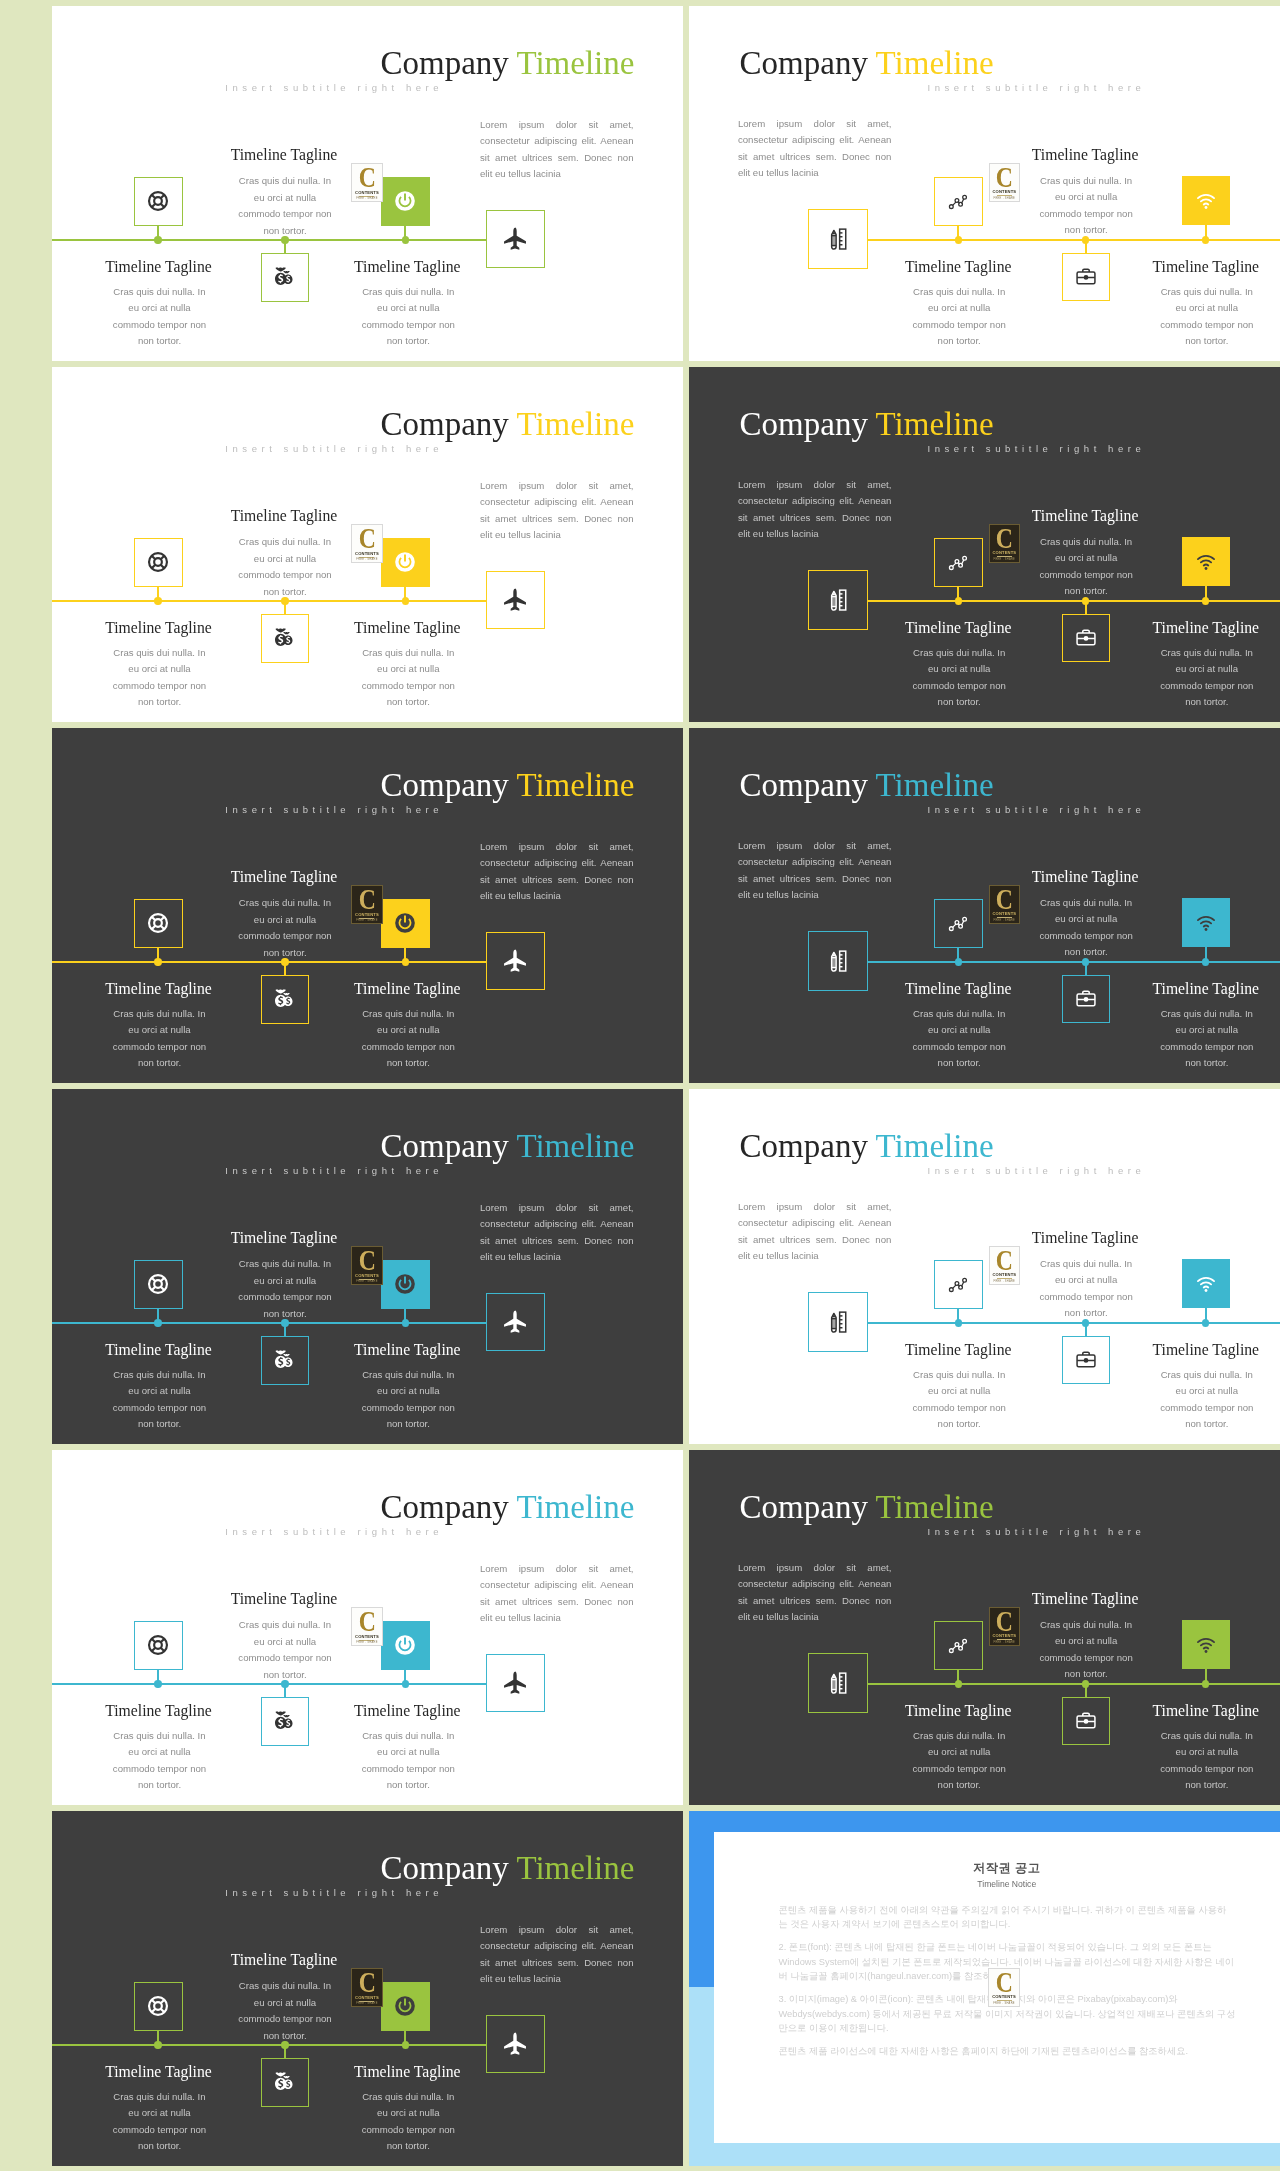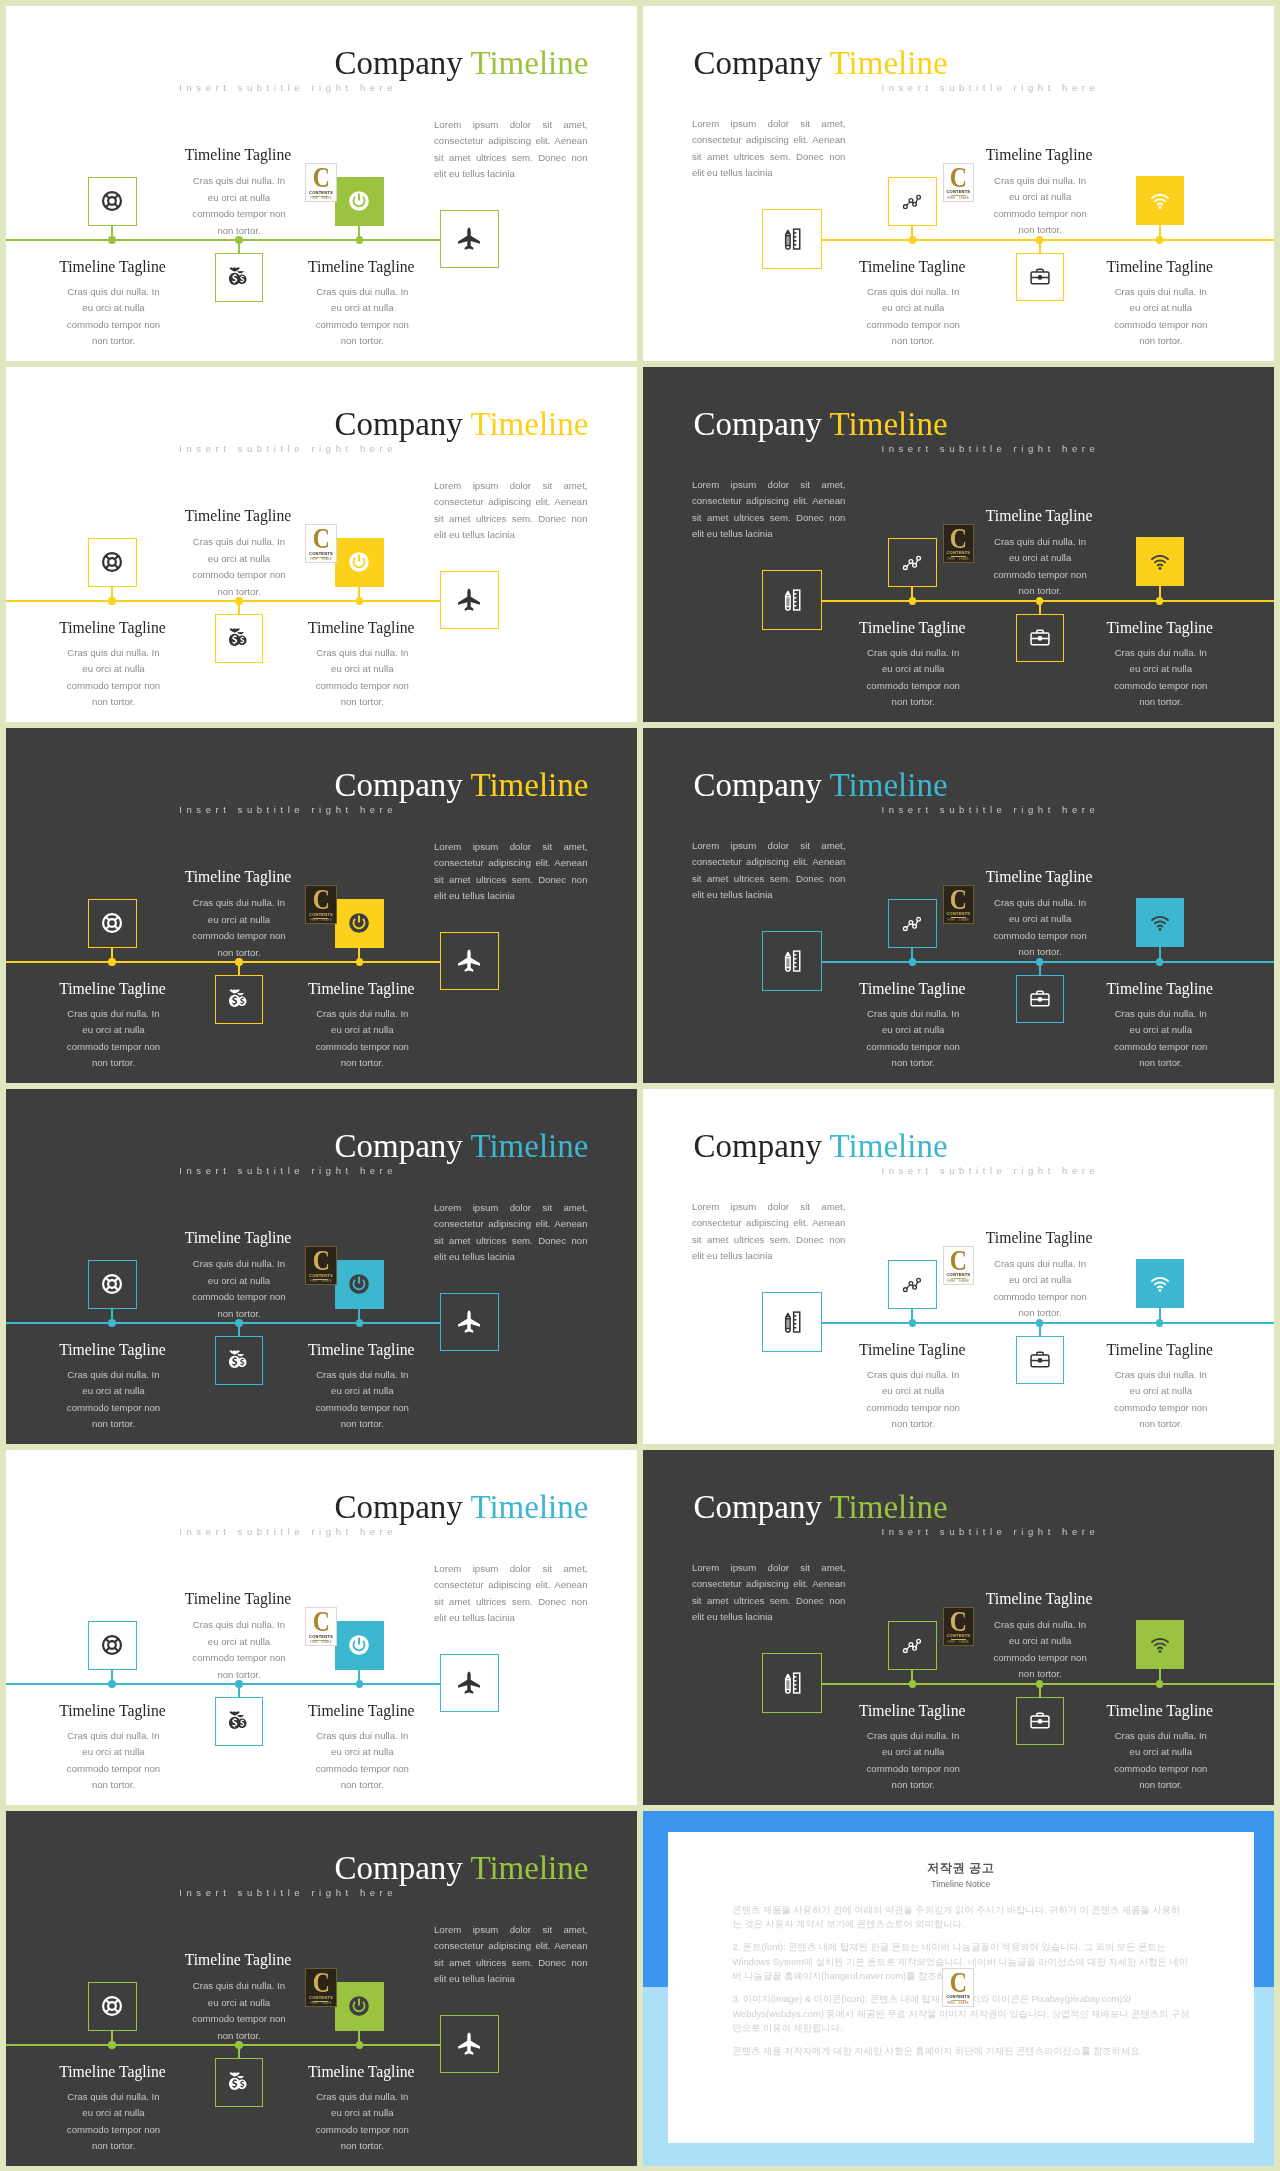--- a/index.html
+++ b/index.html
@@ -1,19 +1,19 @@
 <!DOCTYPE html>
 <html><head>
 <meta charset="utf-8">
 <title>Company Timeline</title>
 <style>
   html,body{margin:0;padding:0;}
   body{width:1280px;height:2171px;background:#dfe7bf;font-family:"Liberation Sans",sans-serif;overflow:hidden;}
   #grid{position:absolute;top:0;left:0;width:1280px;height:2171px;}
-  .slide{position:absolute;overflow:hidden;width:631px;height:355px;}
+  .slide{position:absolute;overflow:hidden;width:631px;height:355px;margin-left:46px;}
   .slide.light{background:#ffffff;}
   .slide.dark{background:#3e3e3e;}
 
   .ttl{position:absolute;font-family:"Liberation Serif",serif;font-size:33px;line-height:1.117;white-space:nowrap;}
   .ttl .c1{color:#262626;}
   .slide.dark .ttl .c1{color:#ffffff;}
   .sub{position:absolute;font-size:9.5px;line-height:1.117;letter-spacing:4.56px;color:#bdbdbd;white-space:nowrap;}
   .slide.dark .sub{color:#c9c9c9;}
 
   .lorem{position:absolute;width:153.5px;font-size:9.65px;line-height:16.5px;color:#8d8d8d;text-align:justify;}
@@ -822,21 +822,21 @@
     <div class="slide light" style="left: 643px; top: 1811px;">
       <div class="cpbg"></div>
       <div class="cptop"></div>
       <div class="cpcard">
         <div class="cph1">저작권 공고</div>
         <div class="cph2">Timeline Notice</div>
         <div class="cpbody">
           <p>콘텐츠 제품을 사용하기 전에 아래의 약관을 주의깊게 읽어 주시기 바랍니다. 귀하가 이 콘텐츠 제품을 사용하는 것은 사용자 계약서 보기에 콘텐츠스토어 의미합니다.</p>
           <p>2. 폰트(font): 콘텐츠 내에 탑재된 한글 폰트는 네이버 나눔글꼴이 적용되어 있습니다. 그 외의 모든 폰트는 Windows System에 설치된 기본 폰트로 제작되었습니다. 네이버 나눔글꼴 라이선스에 대한 자세한 사항은 네이버 나눔글꼴 홈페이지(hangeul.naver.com)를 참조하세요.</p>
           <p>3. 이미지(image) &amp; 아이콘(icon): 콘텐츠 내에 탑재된 이미지와 아이콘은 Pixabay(pixabay.com)와 Webdys(webdys.com) 등에서 제공된 무료 저작물 이미지 저작권이 있습니다. 상업적인 재배포나 콘텐츠의 구성만으로 이용이 제한됩니다.</p>
-          <p>콘텐츠 제품 저작자에게 대한 자세한 사항은 홈페이지 하단에 기재된 콘텐츠라이선스를 참조하세요.</p>
+          <p>콘텐츠 제품 라이선스에 대한 자세한 사항은 홈페이지 하단에 기재된 콘텐츠라이선스를 참조하세요.</p>
         </div>
       </div>
       <div class="wm cpwm">
         <div class="wmc">C</div>
         <div class="wmt">CONTENTS</div>
         <div class="wmr"></div>
         <div class="wmt2">FREE . SHARE</div>
       </div>
     </div>
   </div>

